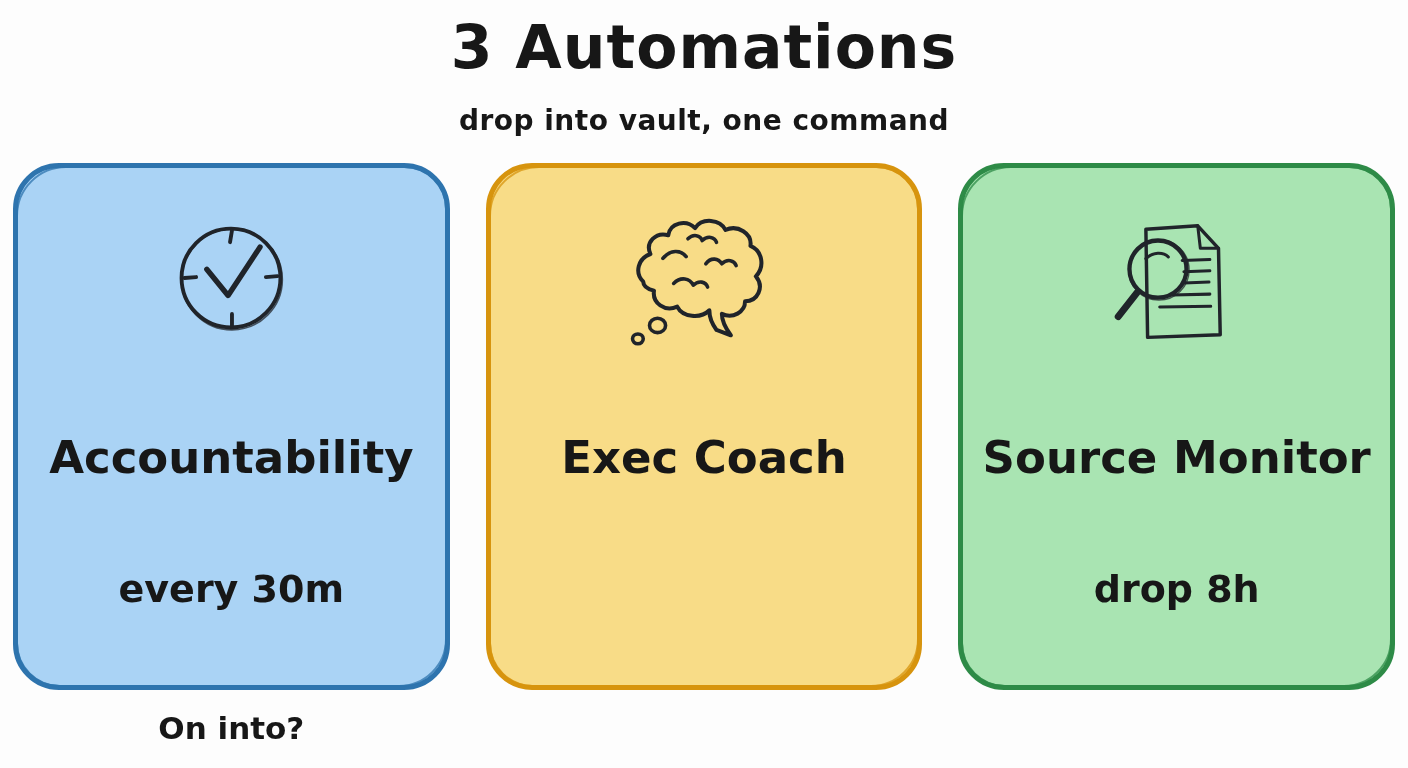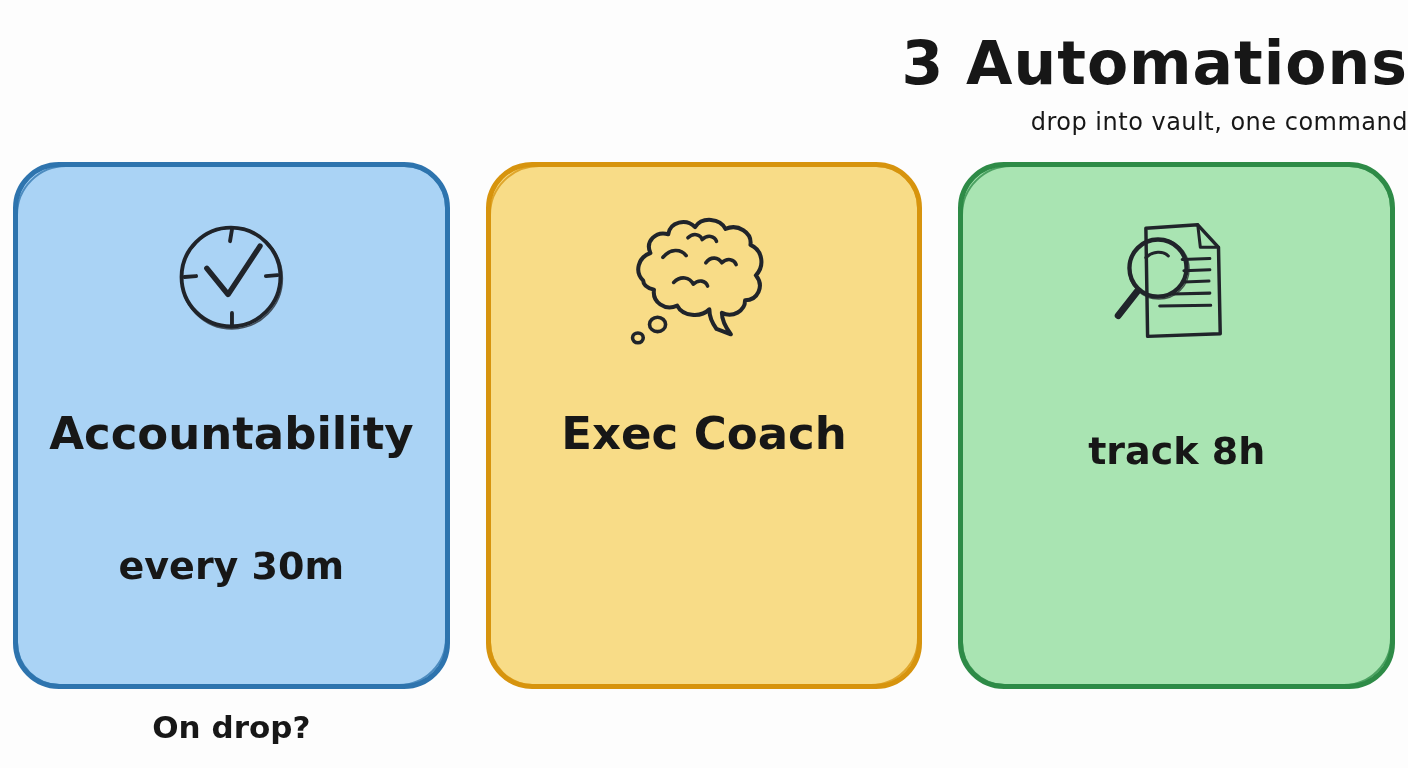--- a/index.html
+++ b/index.html
@@ -5,61 +5,61 @@
   * { box-sizing: border-box; }
   html, body { margin: 0; padding: 0; }
   body {
     width: 1408px; height: 768px;
     background: #fdfdfd;
     font-family: "DejaVu Sans", sans-serif;
     color: #171717;
     overflow: hidden;
   }
 
-  .header { text-align: right; padding-top: 30px; }
+  .header { text-align: center; padding-top: 14px; }
   .title {
     font-size: 60px; font-weight: 700; letter-spacing: 1px;
     line-height: 1.1;
   }
   .subtitle {
-    font-size: 24px; font-weight: 400; margin-top: 12px;
+    font-size: 28px; font-weight: 700; margin-top: 24px;
     letter-spacing: 0.5px;
   }
 
   .row {
     display: flex; gap: 36px; padding: 0 13px;
     margin-top: 26px; align-items: flex-start;
   }
   .col {
     flex: 1; display: flex; flex-direction: column; align-items: center;
     min-width: 0;
   }
 
   .card {
     position: relative;
     width: 100%; height: 527px;
     background: var(--fill);
     border: 5px solid var(--border);
     border-radius: 46px;
-    display: flex; flex-direction: column; align-items: center;
+    display: flex; flex-direction: column; align-items: center; gap: 23px;
   }
   
   .card::after {
     content: ""; position: absolute; inset: -2px;
     border: 2px solid var(--border);
     border-radius: 50px 42px 48px 44px;
     opacity: 0.75; pointer-events: none;
   }
 
   .icon-wrap {
     margin-top: 44px; height: 134px;
     display: flex; align-items: center; justify-content: center;
   }
   .card-title { font-size: 45px; font-weight: 700; margin-top: 62px; white-space: nowrap; }
-  .card-schedule { font-size: 38px; font-weight: 700; margin-top: 84px; }
+  .card-schedule { font-size: 38px; font-weight: 700; margin-top: 60px; }
   .caption { font-size: 31px; font-weight: 700; margin-top: 20px; }
 
   .ink { stroke: #20242a; fill: none; stroke-linecap: round; stroke-linejoin: round; }
 </style>
 </head>
 <body>
 
 <div class="header">
   <div class="title">3 Automations</div>
   <div class="subtitle">drop into vault, one command</div>
@@ -76,21 +76,21 @@
           <line class="ink" x1="66" y1="15" x2="64" y2="27" stroke-width="4"></line>
           <line class="ink" x1="101" y1="63" x2="113" y2="62" stroke-width="4"></line>
           <line class="ink" x1="66" y1="101" x2="66" y2="113" stroke-width="4"></line>
           <line class="ink" x1="17" y1="64" x2="29" y2="63" stroke-width="4"></line>
           <path class="ink" d="M40,55 L62,82 L95,32" stroke-width="5.5"></path>
         </svg>
       </div>
       <div class="card-title">Accountability</div>
       <div class="card-schedule">every 30m</div>
     </div>
-    <div class="caption">On drop?</div>
+    <div class="caption">On into?</div>
   </div>
 
   <div class="col">
     <div class="card" style="--fill: #f8dc87; --border: #d7940e;">
       <div class="icon-wrap">
         <svg width="168" height="134" viewBox="0 0 180 150">
           <path class="ink" stroke-width="4.5" d="M22,78
             C 12,68 16,52 30,47
             C 24,34 36,22 50,26
             C 52,12 70,8 80,18
@@ -127,17 +127,18 @@
           <line class="ink" x1="88" y1="69" x2="118" y2="68" stroke-width="3.5"></line>
           <line class="ink" x1="88" y1="82" x2="117" y2="81" stroke-width="3.5"></line>
           <line class="ink" x1="74" y1="96" x2="118" y2="95" stroke-width="3.5"></line>
           <line class="ink" x1="60" y1="110" x2="119" y2="109" stroke-width="3.5"></line>
           <circle class="ink" cx="58" cy="66" r="33" stroke-width="5"></circle>
           <circle class="ink" cx="59" cy="67" r="35" stroke-width="1.6" opacity="0.75"></circle>
           <path class="ink" d="M44,54 C 52,46 64,46 70,52" stroke-width="3.5"></path>
           <line class="ink" x1="34" y1="93" x2="12" y2="121" stroke-width="8"></line>
         </svg>
       </div>
-      <div class="card-schedule">track 8h</div>
+      <div class="card-title">Source Monitor</div>
+      <div class="card-schedule">drop 8h</div>
     </div>
   </div>
 
 </div>
 
 </body></html>

